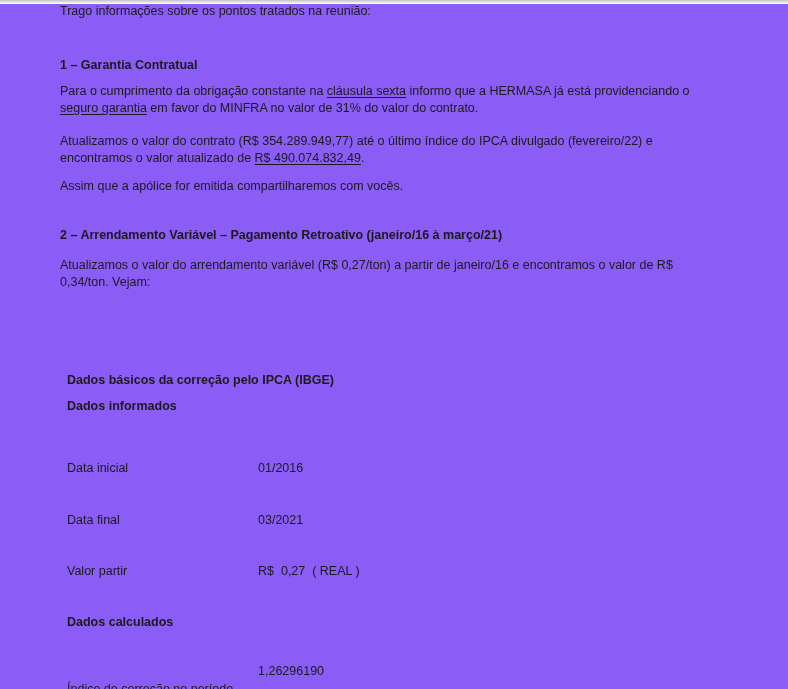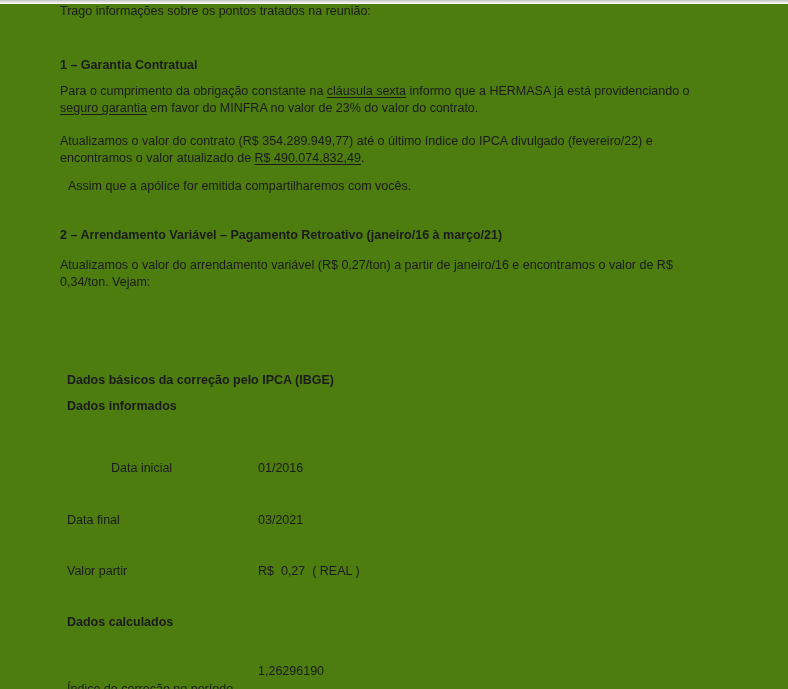--- a/index.html
+++ b/index.html
@@ -11,21 +11,21 @@
     width: 788px;
     height: 689px;
     overflow: hidden;
     font-family: "Liberation Sans", "DejaVu Sans", sans-serif;
     color: #1b1b1b;
   }
   .doc {
     position: relative;
     width: 788px;
     height: 689px;
-    background: #4d7c0f;
+    background: #8b5cf6;
   }
   .top-edge {
     position: absolute;
     top: 0; left: 0;
     width: 788px; height: 4px;
     background: linear-gradient(#c2c2c2, #f5f5f5 80%, #ffffff);
   }
   .t {
     position: absolute;
     font-size: 12.5px;
@@ -44,43 +44,43 @@
 <div class="doc">
 
   <div class="top-edge"></div>
 
   <div class="t" style="top:3px; left:60px;">Trago informações sobre os pontos tratados na reunião:</div>
 
   <div class="t b" style="top:57px; left:60px;">1 – Garantia Contratual</div>
 
   <div class="t wrap2" style="top:83px; left:60px;">
     <div class="ln"><span>Para o cumprimento da obrigação constante na </span><span class="u">cláusula sexta</span><span> informo que a HERMASA já está providenciando o</span></div>
-    <div class="ln"><span class="u">seguro garantia</span><span> em favor do MINFRA no valor de 23% do valor do contrato.</span></div>
+    <div class="ln"><span class="u">seguro garantia</span><span> em favor do MINFRA no valor de 31% do valor do contrato.</span></div>
   </div>
 
   <div class="t wrap2" style="top:133px; left:60px;">
     <div class="ln">Atualizamos o valor do contrato (R$ 354.289.949,77) até o último índice do IPCA divulgado (fevereiro/22) e</div>
     <div class="ln"><span>encontramos o valor atualizado de </span><span class="u">R$ 490.074.832,49</span><span>.</span></div>
   </div>
 
-  <div class="t" style="top:178px; left:60px;margin-left:8px;">Assim que a apólice for emitida compartilharemos com vocês.</div>
+  <div class="t" style="top:178px; left:60px;">Assim que a apólice for emitida compartilharemos com vocês.</div>
 
   <div class="t b" style="top:227px; left:60px;">2 – Arrendamento Variável – Pagamento Retroativo (janeiro/16 à março/21)</div>
 
   <div class="t wrap2" style="top:257px; left:60px;">
     <div class="ln">Atualizamos o valor do arrendamento variável (R$ 0,27/ton) a partir de janeiro/16 e encontramos o valor de R$</div>
     <div class="ln">0,34/ton. Vejam:</div>
   </div>
 
   <div class="t b" style="top:346px; left:67px;margin-top:26px;">Dados básicos da correção pelo IPCA (IBGE)</div>
 
   <div class="t b" style="top:398px; left:67px;">Dados informados</div>
 
   <div>
-    <div class="t" style="top:460px; left:67px;margin-left:44px;">Data inicial</div>
+    <div class="t" style="top:460px; left:67px;">Data inicial</div>
     <div class="t pre" style="top:460px; left:258px;">01/2016</div>
   </div>
 
   <div>
     <div class="t" style="top:512px; left:67px;">Data final</div>
     <div class="t pre" style="top:512px; left:258px;">03/2021</div>
   </div>
 
   <div>
     <div class="t" style="top:563px; left:67px;">Valor partir</div>

